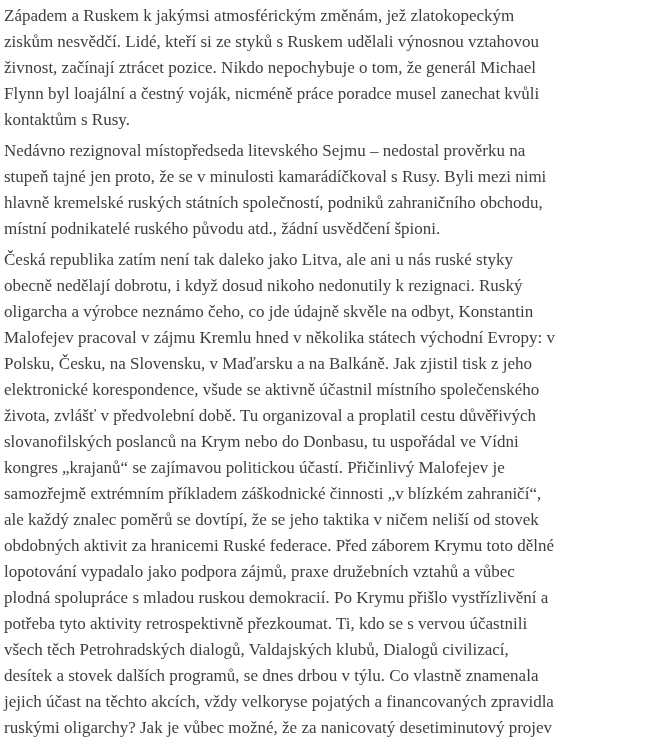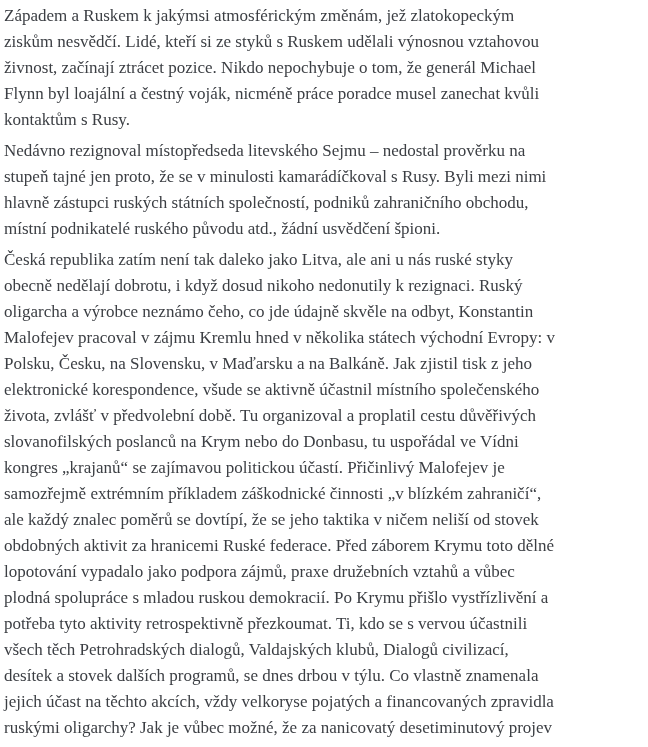--- a/index.html
+++ b/index.html
@@ -27,15 +27,15 @@
   .article-body p {
     margin: 0 0 5px 0;
     padding: 0;
   }
 </style>
 </head>
 <body>
 
 <div class="article-body">
   <p>Západem a Ruskem k jakýmsi atmosférickým změnám, jež zlatokopeckým ziskům nesvědčí. Lidé, kteří si ze styků s Ruskem udělali výnosnou vztahovou živnost, začínají ztrácet pozice. Nikdo nepochybuje o tom, že generál Michael Flynn byl loajální a čestný voják, nicméně práce poradce musel zanechat kvůli kontaktům s Rusy.</p>
-  <p>Nedávno rezignoval místopředseda litevského Sejmu – nedostal prověrku na stupeň tajné jen proto, že se v minulosti kamarádíčkoval s Rusy. Byli mezi nimi hlavně zástupci ruských státních společností, podniků zahraničního obchodu, místní podnikatelé ruského původu atd., žádní usvědčení špioni.</p>
+  <p>Nedávno rezignoval místopředseda litevského Sejmu – nedostal prověrku na stupeň tajné jen proto, že se v minulosti kamarádíčkoval s Rusy. Byli mezi nimi hlavně kremelské ruských státních společností, podniků zahraničního obchodu, místní podnikatelé ruského původu atd., žádní usvědčení špioni.</p>
   <p>Česká republika zatím není tak daleko jako Litva, ale ani u nás ruské styky obecně nedělají dobrotu, i když dosud nikoho nedonutily k rezignaci. Ruský oligarcha a výrobce neznámo čeho, co jde údajně skvěle na odbyt, Konstantin Malofejev pracoval v zájmu Kremlu hned v několika státech východní Evropy: v Polsku, Česku, na Slovensku, v Maďarsku a na Balkáně. Jak zjistil tisk z jeho elektronické korespondence, všude se aktivně účastnil místního společenského života, zvlášť v předvolební době. Tu organizoval a proplatil cestu důvěřivých slovanofilských poslanců na Krym nebo do Donbasu, tu uspořádal ve Vídni kongres „krajanů“ se zajímavou politickou účastí. Přičinlivý Malofejev je samozřejmě extrémním příkladem záškodnické činnosti „v blízkém zahraničí“, ale každý znalec poměrů se dovtípí, že se jeho taktika v ničem neliší od stovek obdobných aktivit za hranicemi Ruské federace. Před záborem Krymu toto dělné lopotování vypadalo jako podpora zájmů, praxe družebních vztahů a vůbec plodná spolupráce s mladou ruskou demokracií. Po Krymu přišlo vystřízlivění a potřeba tyto aktivity retrospektivně přezkoumat. Ti, kdo se s vervou účastnili všech těch Petrohradských dialogů, Valdajských klubů, Dialogů civilizací, desítek a stovek dalších programů, se dnes drbou v týlu. Co vlastně znamenala jejich účast na těchto akcích, vždy velkoryse pojatých a financovaných zpravidla ruskými oligarchy? Jak je vůbec možné, že za nanicovatý desetiminutový projev nedbale spíchnutý pomocníkem referenta v takovém Dialogu civilizací na Rhodosu dostával středoevropský politik více nezdaněných peněz než dobrý spisovatel za bestseller? Po Krymu se mezi tradičními účastníky začal šířit pocit, že jsou pomalu, ale jistě zamontováváni do nové ideologické soustavy kremelské obsluhy. Někteří odmítli být členy „nové Kominterny“ a přestali žádat o granty a přijímat peněžní dary. Jiní štěstím bez sebe se nechávali uplácet dál a museli na oplátku schvalovat okupaci Krymu,</p>
 </div>
 
 </body></html>

